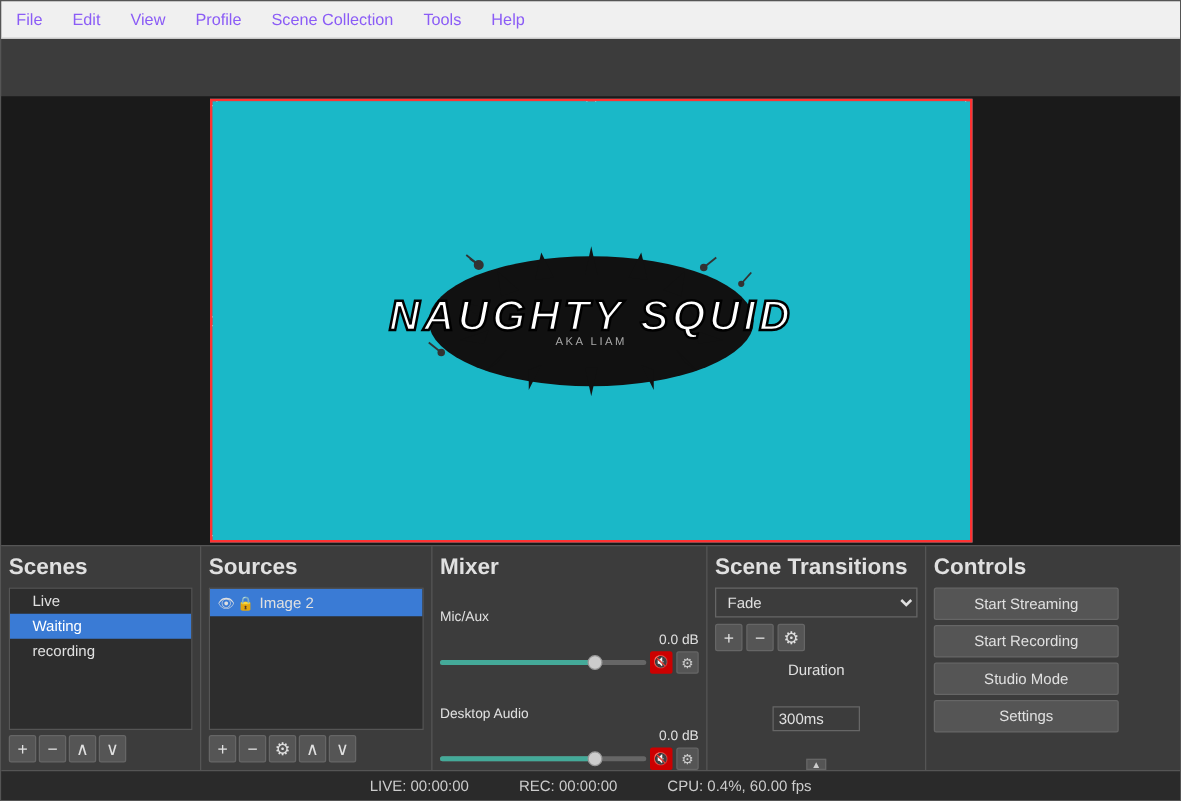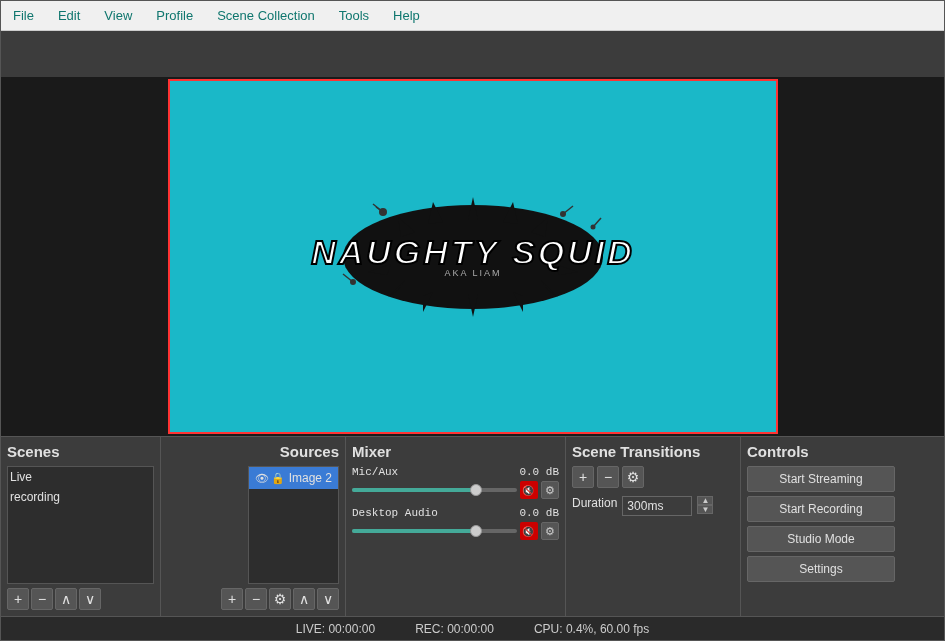--- a/index.html
+++ b/index.html
@@ -28,21 +28,21 @@
       align-items: center;
       padding: 4px 8px;
       gap: 16px;
       height: 30px;
       border-bottom: 1px solid #ccc;
     }
     .menu-item {
       font-size: 13px;
       cursor: pointer;
       padding: 2px 4px;
-      color: #0f766e;
+      color: #8b5cf6;
     }
     
     .preview-area {
       background: #1a1a1a;
       flex: 1;
       position: relative;
       display: flex;
       align-items: center;
       justify-content: center;
       min-height: 0;
@@ -92,37 +92,37 @@
       height: 180px;
       border-top: 1px solid #555;
     }
     .panel {
       border-right: 1px solid #555;
       padding: 6px;
       display: flex;
       flex-direction: column;
     }
     .panel-title {
-      font-size: 15px;
+      font-size: 18px;
       font-weight: bold;
       color: #e0e0e0;
       margin-bottom: 6px;
     }
     
     .scenes-panel {
       width: 160px;
     }
     .scene-list {
       flex: 1;
       overflow-y: auto;
       background: #2d2d2d;
       border: 1px solid #555;
     }
     .scene-item {
-      padding: 3px 2px;
+      padding: 3px 18px;
       cursor: pointer;
       color: #e0e0e0;
       font-size: 12px;
     }
     .scene-item.selected { background: #3a7bd5; color: #fff; }
     .panel-toolbar {
       display: flex;
       gap: 2px;
       margin-top: 4px;
     }
@@ -135,21 +135,20 @@
       cursor: pointer;
       display: flex;
       align-items: center;
       justify-content: center;
       font-size: 14px;
       border-radius: 2px;
     }
     
     .sources-panel {
       width: 185px;
-      align-items: flex-end;
     }
     .source-list {
       flex: 1;
       overflow-y: auto;
       background: #2d2d2d;
       border: 1px solid #555;
     }
     .source-item {
       padding: 4px 6px;
       cursor: pointer;
@@ -172,29 +171,29 @@
       width: 220px;
     }
     .mixer-channel {
       margin-bottom: 8px;
     }
     .mixer-channel-header {
       display: flex;
       justify-content: space-between;
       align-items: center;
       margin-bottom: 3px;
-      font-family: Liberation Mono, monospace;
     }
     .channel-name {
       font-size: 11px;
       color: #e0e0e0;
     }
     .channel-db {
       font-size: 11px;
       color: #e0e0e0;
+      margin-top: 36px;
     }
     .mixer-slider-row {
       display: flex;
       align-items: center;
       gap: 3px;
     }
     .mixer-slider {
       flex: 1;
       height: 4px;
       background: #666;
@@ -255,22 +254,23 @@
       font-size: 12px;
       margin-bottom: 5px;
     }
     .transitions-toolbar {
       display: flex;
       gap: 3px;
       margin-bottom: 8px;
     }
     .duration-row {
       display: flex;
-      align-items: flex-start;
-      gap: 5px;
+      align-items: center;
+      gap: 22px;
+      flex-direction: column;
     }
     .duration-label {
       font-size: 12px;
       color: #e0e0e0;
     }
     .duration-input {
       width: 70px;
       background: #3c3c3c;
       border: 1px solid #666;
       color: #e0e0e0;
@@ -389,20 +389,21 @@
     </div>
   </div>
 
   <div class="bottom-panels">
     <div class="panels-row">
 
       <div class="panel scenes-panel">
         <div class="panel-title">Scenes</div>
         <div class="scene-list">
           <div class="scene-item">Live</div>
+          <div class="scene-item selected">Waiting</div>
           <div class="scene-item">recording</div>
         </div>
         <div class="panel-toolbar">
           <button class="toolbar-btn">+</button>
           <button class="toolbar-btn">−</button>
           <button class="toolbar-btn">∧</button>
           <button class="toolbar-btn">∨</button>
         </div>
       </div>
 
@@ -455,20 +456,23 @@
               <div class="mixer-slider-thumb" style="left:75%;"></div>
             </div>
             <button class="mute-btn">🔇</button>
             <button class="gear-btn">⚙</button>
           </div>
         </div>
       </div>
 
       <div class="panel transitions-panel">
         <div class="panel-title">Scene Transitions</div>
+        <select class="fade-select">
+          <option>Fade</option>
+        </select>
         <div class="transitions-toolbar">
           <button class="toolbar-btn">+</button>
           <button class="toolbar-btn">−</button>
           <button class="toolbar-btn">⚙</button>
         </div>
         <div class="duration-row">
           <span class="duration-label">Duration</span>
           <input class="duration-input" type="text" value="300ms" style="">
           <div class="spinner-btn">
             <div class="spin-up">▲</div>

